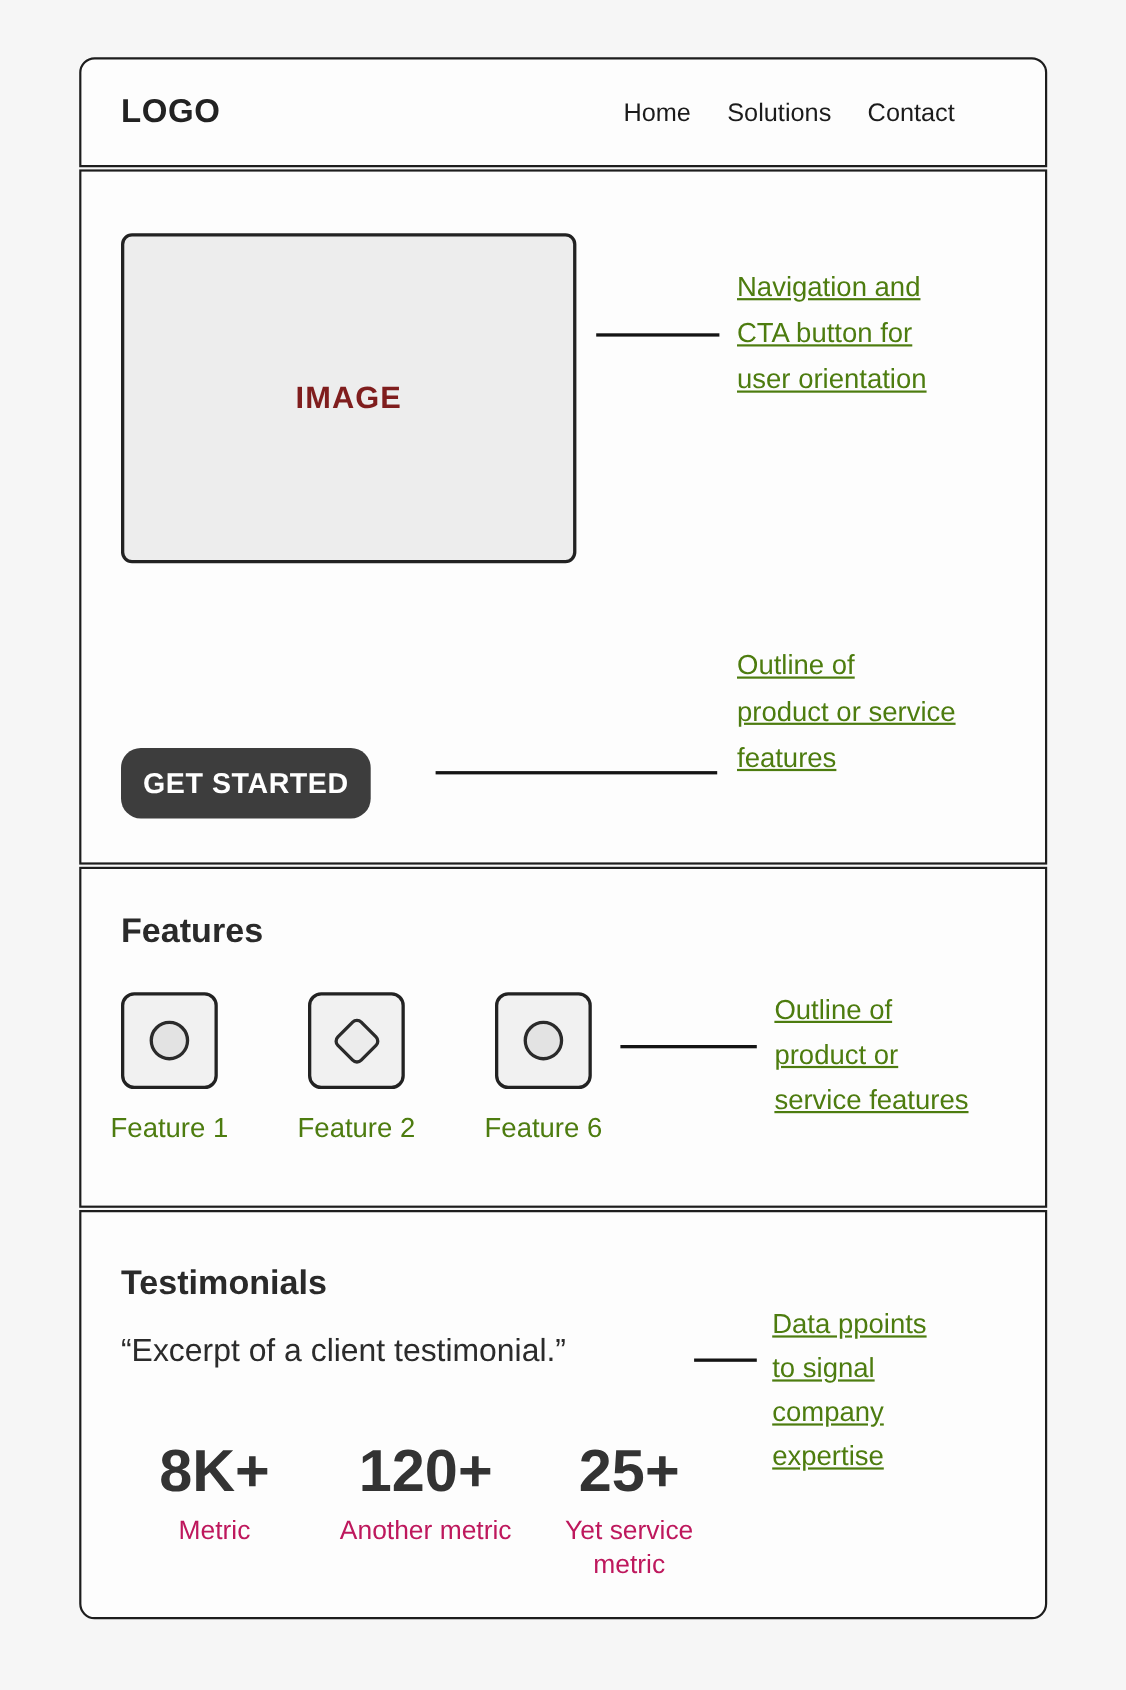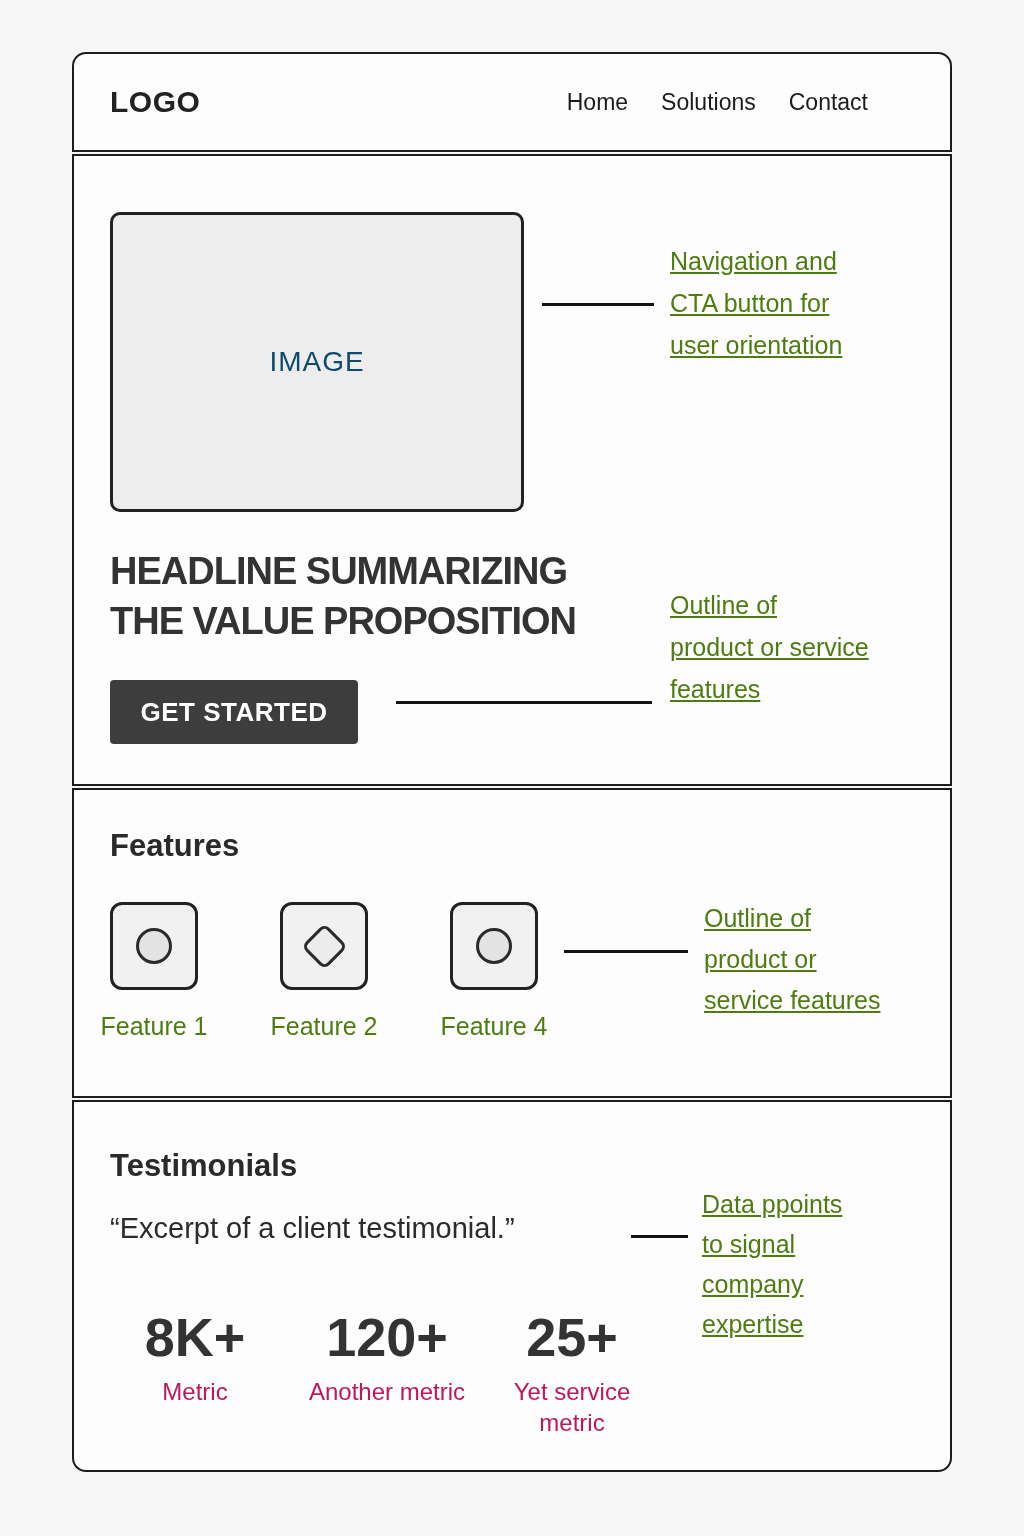--- a/index.html
+++ b/index.html
@@ -29,39 +29,39 @@
   .logo { font-size:30px; font-weight:700; letter-spacing:0.5px; color:#222; }
   .nav { display:flex; gap:33px; }
   .nav-item { font-size:23px; color:#1b1b1b; cursor:pointer; }
 
   .sec-hero { height:632px; }
   .image-box {
     position:absolute; left:36px; top:56px; width:414px; height:300px;
     background:#ededed; border:3px solid #222; border-radius:10px;
     display:flex; align-items:center; justify-content:center;
   }
-  .image-label { font-size:28px; font-weight:400; letter-spacing:1px; color:#0c4a6e; }
+  .image-label { font-size:28px; font-weight:700; letter-spacing:1px; color:#7f1d1d; }
   .leader {
     position:absolute; height:3px; background:#141414;
   }
   .ann {
     position:absolute; font-size:25px; line-height:42px; color:#4d7c0f;
     white-space:pre-line;
     text-decoration:underline;
   }
   .line-hero-img { left:468px; top:147px; width:112px; }
   .ann-hero-img  { left:596px; top:84px; }
   .headline {
     position:absolute; left:36px; top:390px;
     font-size:38px; font-weight:700; letter-spacing:-1px; line-height:50px;
     color:#333; white-space:pre-line;
   }
   .cta {
-    position:absolute; left:36px; top:524px; width:248px; height:64px;
-    background:#3d3d3d; border:none; border-radius:4px;
+    position:absolute; left:36px; top:524px; width:227px; height:64px;
+    background:#3d3d3d; border:none; border-radius:18px;
     color:#fff; font-size:26px; font-weight:700; letter-spacing:0.5px;
     font-family:inherit; display:flex; align-items:center; justify-content:center;
     cursor:pointer;
   }
   .line-hero-cta { left:322px; top:545px; width:256px; }
   .ann-hero-cta  { left:596px; top:428px; }
 
   .sec-features { height:310px; }
   .sec-title {
     position:absolute; left:36px; font-size:31px; font-weight:700; color:#2a2a2a;
@@ -121,22 +121,20 @@
 
   <div class="section sec-hero">
     <div class="image-box">
       <span class="image-label">IMAGE</span>
     </div>
     <div class="leader line-hero-img"></div>
     <div class="ann ann-hero-img">Navigation and
 CTA button for
 user orientation</div>
 
-    <div class="headline">HEADLINE SUMMARIZING
-THE VALUE PROPOSITION</div>
 
     <button class="cta">GET STARTED</button>
     <div class="leader line-hero-cta"></div>
     <div class="ann ann-hero-cta">Outline of
 product or service
 features</div>
   </div>
 
   <div class="section sec-features">
     <div class="sec-title features-title">Features</div>
@@ -146,21 +144,21 @@
     </div>
     <div class="tile tile-2">
       <div class="shape-diamond"></div>
     </div>
     <div class="tile tile-3">
       <div class="shape-circle"></div>
     </div>
 
     <div class="tile-label tl-1">Feature 1</div>
     <div class="tile-label tl-2">Feature 2</div>
-    <div class="tile-label tl-3">Feature 4</div>
+    <div class="tile-label tl-3">Feature 6</div>
 
     <div class="leader line-features"></div>
     <div class="ann ann-features">Outline of
 product or
 service features</div>
   </div>
 
   <div class="section sec-testimonials">
     <div class="sec-title testimonials-title">Testimonials</div>
     <div class="quote">“Excerpt of a client testimonial.”</div>

